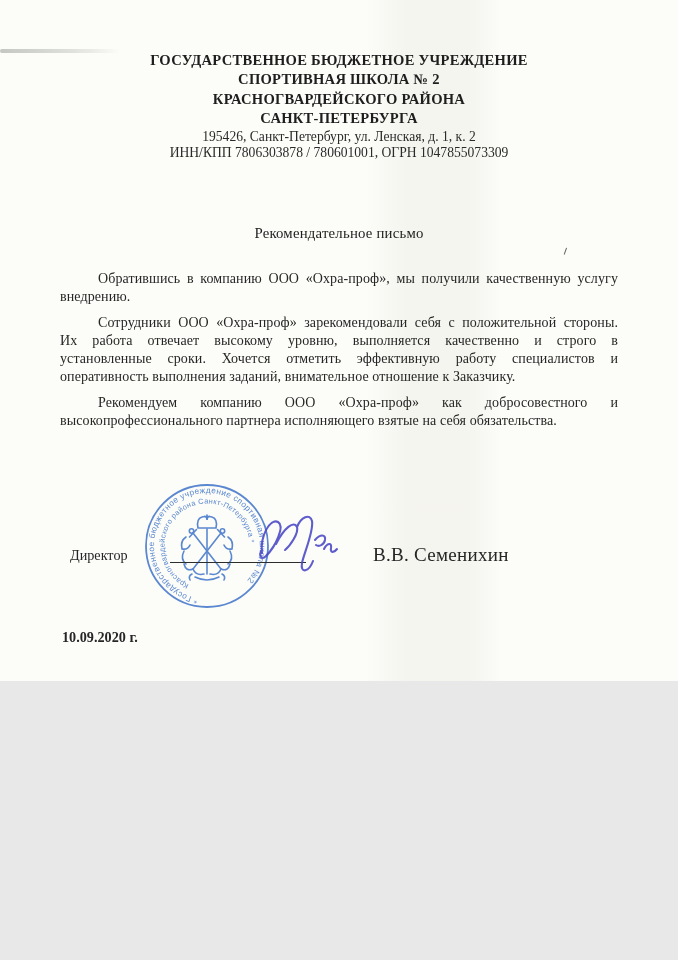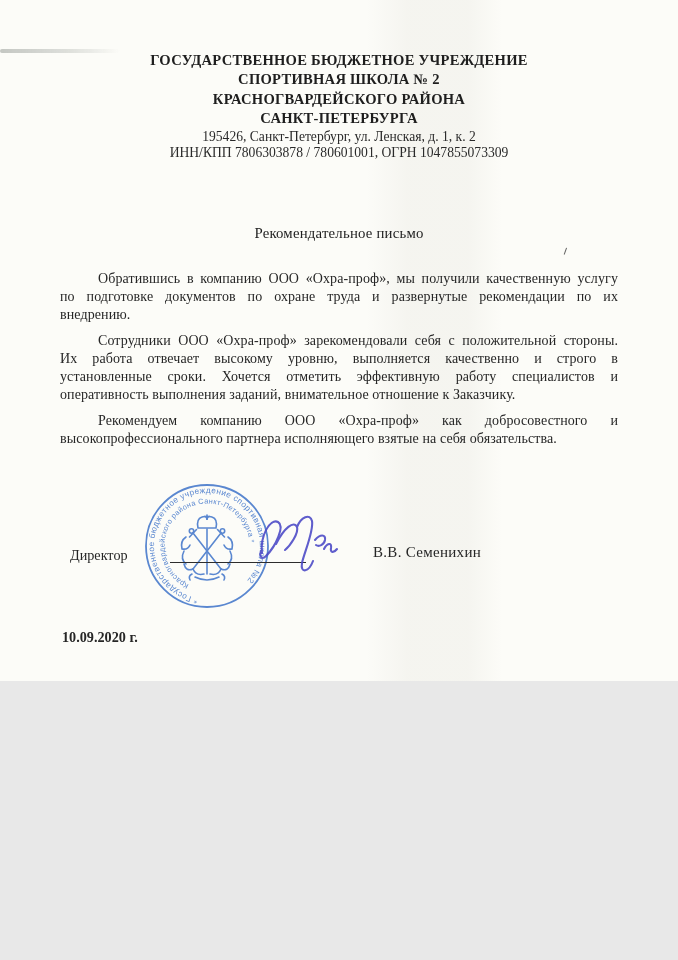--- a/index.html
+++ b/index.html
@@ -53,21 +53,21 @@
   .para{margin:0 0 0 0;}
   .para + .para{margin-top:8px;}
   .jline{
     text-align:justify;
     text-align-last:justify;
     white-space:normal;
   }
   .jline.indent{padding-left:38px;}
   .jline.last{text-align-last:left;}
   .sig-role{position:absolute;left:70px;top:547px;font-size:14.2px;}
-  .sig-name{position:absolute;left:373px;top:544px;font-size:15px;letter-spacing:.3px;}
+  .sig-name{position:absolute;left:373px;top:544px;font-size:19px;letter-spacing:.3px;}
   .sig-line{
     position:absolute;left:170px;top:562px;width:136px;height:0;
     border-top:1.3px solid #2d2d2d;z-index:3;
   }
   .doc-date{position:absolute;left:62px;top:629px;font-size:14.2px;font-weight:bold;}
   .stamp{
     position:absolute;left:132px;top:471px;width:150px;height:150px;z-index:2;
     opacity:.92;
   }
   .stamp text{
@@ -91,21 +91,20 @@
     <div class="hdr-bold">САНКТ-ПЕТЕРБУРГА</div>
     <div class="hdr-small">195426, Санкт-Петербург, ул. Ленская, д. 1, к. 2</div>
     <div class="hdr-small">ИНН/КПП 7806303878 / 780601001, ОГРН 1047855073309</div>
   </div>
 
   <div class="doc-title">Рекомендательное письмо</div>
 
   <div class="body-text">
       <div class="para">
         <div class="jline indent">Обратившись в компанию ООО «Охра-проф», мы получили качественную услугу</div>
-        <div class="jline">по подготовке документов по охране труда и развернутые рекомендации по их</div>
         <div class="jline last">внедрению.</div>
       </div>
       <div class="para">
         <div class="jline indent">Сотрудники ООО «Охра-проф» зарекомендовали себя с положительной стороны.</div>
         <div class="jline">Их работа отвечает высокому уровню, выполняется качественно и строго в</div>
         <div class="jline">установленные сроки. Хочется отметить эффективную работу специалистов и</div>
         <div class="jline last">оперативность выполнения заданий, внимательное отношение к Заказчику.</div>
       </div>
       <div class="para">
         <div class="jline indent">Рекомендуем компанию ООО «Охра-проф» как добросовестного и</div>

